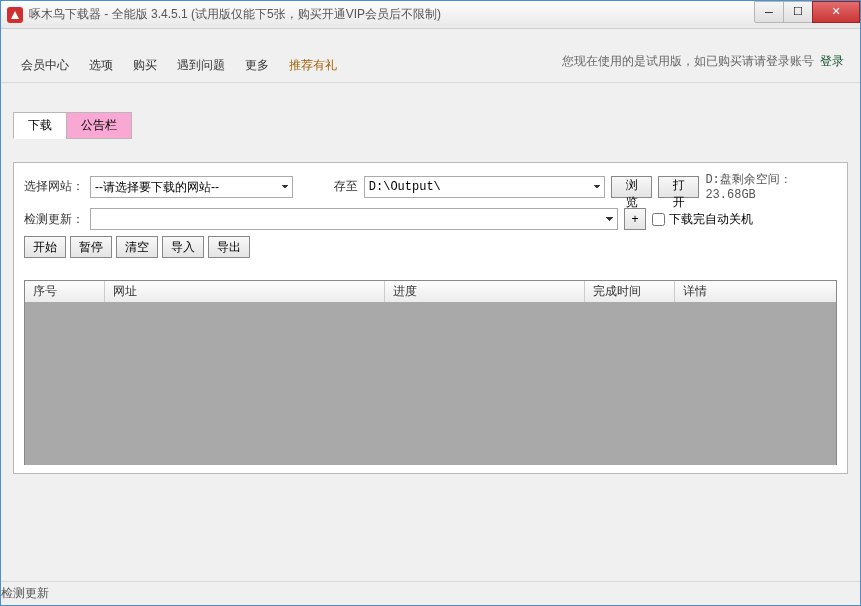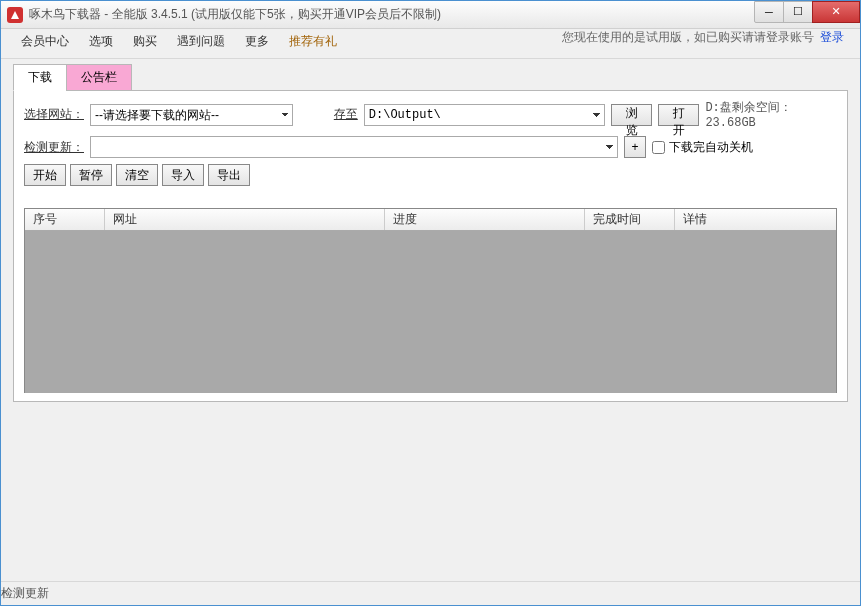--- a/index.html
+++ b/index.html
@@ -1,38 +1,38 @@
 <!DOCTYPE html>
 <html><head>
 <meta charset="utf-8">
 <style>
 * { box-sizing: border-box; margin: 0; padding: 0; }
 body { font-family: "Microsoft YaHei", SimSun, Arial, sans-serif; font-size: 12px; background: #f0f0f0; width: 861px; height: 606px; overflow: hidden; }
-.window { width: 861px; height: 606px; border: 1px solid #4a90d0; background: #f0f0f0; display: flex; flex-direction: column; }
+.window { width: 861px; height: 606px; border: 1px solid #4a90d0; background: #f0f0f0; display: flex; flex-direction: column; gap: 24px; }
 .titlebar { height: 28px; background: linear-gradient(#fdfdfd, #e8e8e8); display: flex; align-items: center; border-bottom: 1px solid #d0d0d0; }
 .titlebar-icon { width: 16px; height: 16px; margin: 0 6px; background: #d03030; border-radius: 3px; display: flex; align-items: center; justify-content: center; }
 .titlebar-icon svg { width: 12px; height: 12px; }
 .titlebar-text { flex: 1; color: #555; font-size: 12px; }
 .window-controls { display: flex; height: 22px; margin-top: -6px; }
 .wc-btn { width: 30px; height: 22px; display: flex; align-items: center; justify-content: center; border: 1px solid #b5b5b5; background: linear-gradient(#f5f5f5,#e0e0e0); margin-left: -1px; cursor: pointer; font-size: 11px; }
 .wc-btn.close { width: 48px; background: linear-gradient(#e56c6c,#c93636); border-color: #a02020; color: #fff; border-top-right-radius: 0; }
 .wc-btn.min { border-bottom-left-radius: 2px; }
 .menubar { height: 30px; display: flex; align-items: flex-start; padding: 0 10px; border-bottom: 1px solid #d8d8d8; background: #f0f0f0; }
 .menu-item { padding: 4px 10px; color: #333; cursor: pointer; }
 .menu-item.accent { color: #a16207; }
 .menubar-spacer { flex: 1; }
 .trial-text { color: #666; margin-right: 6px; }
-.login-link { color: #1d4ed8; cursor: pointer; margin-right: 6px; }
+.login-link { color: #14532d; cursor: pointer; margin-right: 6px; }
 .tabs { display: flex; padding: 4px 4px 0 12px; }
 .tab { padding: 4px 14px; border: 1px solid #b8b8b8; background: #f9a8d4; cursor: pointer; font-size: 12px; position: relative; top: 1px; }
 .tab.active { background: #fff; border-bottom-color: #fff; }
 .tab + .tab { margin-left: -1px; }
 .panel { margin: 0 12px 8px 12px; border: 1px solid #b8b8b8; background: #fff; padding: 8px 10px; flex: 0 0 auto; }
 .row { display: flex; align-items: center; margin-bottom: 6px; gap: 6px; }
-.label { color: #333; white-space: nowrap; text-decoration: underline; }
+.label { color: #333; white-space: nowrap; }
 .select, .text-input { height: 22px; border: 1px solid #aaa; background: #fff; font-size: 12px; padding: 0 4px; font-family: inherit; }
 .select { appearance: none; padding-right: 18px; background-image: linear-gradient(45deg, transparent 50%, #333 50%), linear-gradient(135deg, #333 50%, transparent 50%); background-position: right 7px center, right 3px center; background-size: 4px 4px, 4px 4px; background-repeat: no-repeat; }
 .btn { height: 22px; padding: 0 8px; border: 1px solid #888; background: linear-gradient(#f8f8f8,#e4e4e4); cursor: pointer; font-size: 12px; font-family: inherit; }
 .btn-sq { width: 22px; padding: 0; text-align: center; }
 .checkbox-wrap { display: flex; align-items: center; gap: 4px; }
 .disk-space { color: #555; font-family: "Courier New", monospace; font-size: 12px; margin-left: auto; }
 .action-row { display: flex; gap: 4px; margin-bottom: 22px; }
 .table { border: 1px solid #888; background: #a9a9a9; height: 185px; }
 .table-header { display: flex; background: linear-gradient(#fdfdfd,#ececec); border-bottom: 1px solid #aaa; height: 22px; align-items: center; }
 .th { padding: 0 8px; border-right: 1px solid #ccc; font-size: 12px; color: #333; height: 100%; display: flex; align-items: center; }

